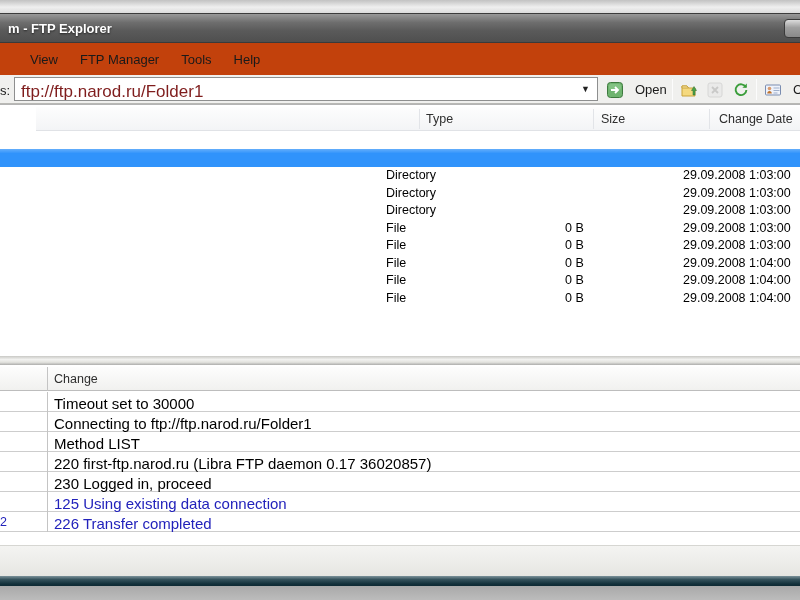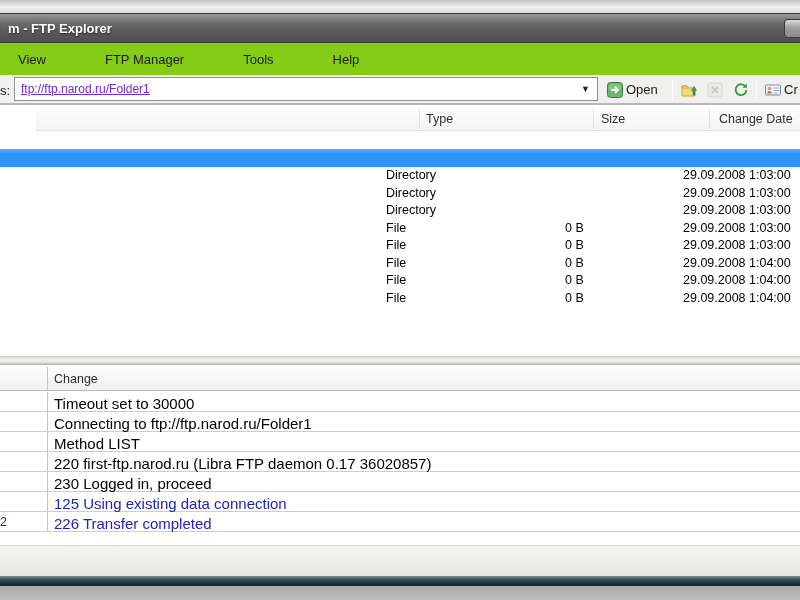--- a/index.html
+++ b/index.html
@@ -18,33 +18,33 @@
     background:linear-gradient(#999 0%,#6e6e6e 30%,#5a5a5a 60%,#4f4f4f 100%);
     border-top:1px solid #3c3c3c; border-bottom:1px solid #3a3a3a; }
   #title-text { position:absolute; left:8px; top:7px; color:#fff; font-size:13px;
     text-shadow:0 1px 2px rgba(0,0,0,.6); white-space:nowrap;font-weight:bold; }
   #min-btn { position:absolute; right:-16px; top:5px; width:32px; height:19px;
     border:1px solid #3a3a3a; border-radius:4px;
     background:linear-gradient(#dcdcdc,#9f9f9f 45%,#8a8a8a); }
 
   
   #menubar { position:absolute; left:0; top:43px; width:800px; height:32px;
-    background:#84cc16; display:flex; align-items:center; padding-left:7px;gap:37px; }
+    background:#c2410c; display:flex; align-items:center; padding-left:19px; }
   .menu-item { font-size:13px; color:#1a1a1a; padding:4px 11px; white-space:nowrap; cursor:default; }
 
   
   #toolbar { position:absolute; left:0; top:75px; width:800px; height:29px;
     background:#f0f0ee; border-bottom:1px solid #b8b8b4; }
   #addr-label { position:absolute; left:0; top:8px; font-size:13px; color:#1a1a1a; }
   #addr-combo { position:absolute; left:14px; top:2px; width:584px; height:24px;
     background:#fff; border:1px solid #8e8f8f; }
-  #addr-value { position:absolute; left:6px; top:4px; font-size:12px; color:#6d28d9; white-space:nowrap;text-decoration:underline; }
+  #addr-value { position:absolute; left:6px; top:4px; font-size:17px; color:#7f1d1d; white-space:nowrap; }
   #addr-arrow { position:absolute; right:7px; top:6px; font-size:9px; color:#222; }
   .tbtn { position:absolute; top:2px; height:25px; display:flex; align-items:center;
-    gap:3px; padding:0 5px; border-radius:3px; font-size:13px; color:#1a1a1a; cursor:default; }
+    gap:12px; padding:0 5px; border-radius:3px; font-size:13px; color:#1a1a1a; cursor:default; }
   .tsep { position:absolute; top:4px; width:1px; height:21px; background:#c6c6c2;
     border-right:1px solid #fcfcfc; }
   .ticon { width:16px; height:16px; display:block; }
   .disabled { opacity:.45; }
 
   
   #filelist { position:absolute; left:0; top:105px; width:800px; height:251px; background:#fff; }
   #fl-header { position:absolute; left:0; top:2px; width:800px; height:24px;
     background:linear-gradient(#fdfdfd,#f3f4f6); border-bottom:1px solid #e0e2e6;margin-left:36px; }
   .flh { position:absolute; top:5px; font-size:12.5px; color:#2f2f2f; white-space:nowrap; }

